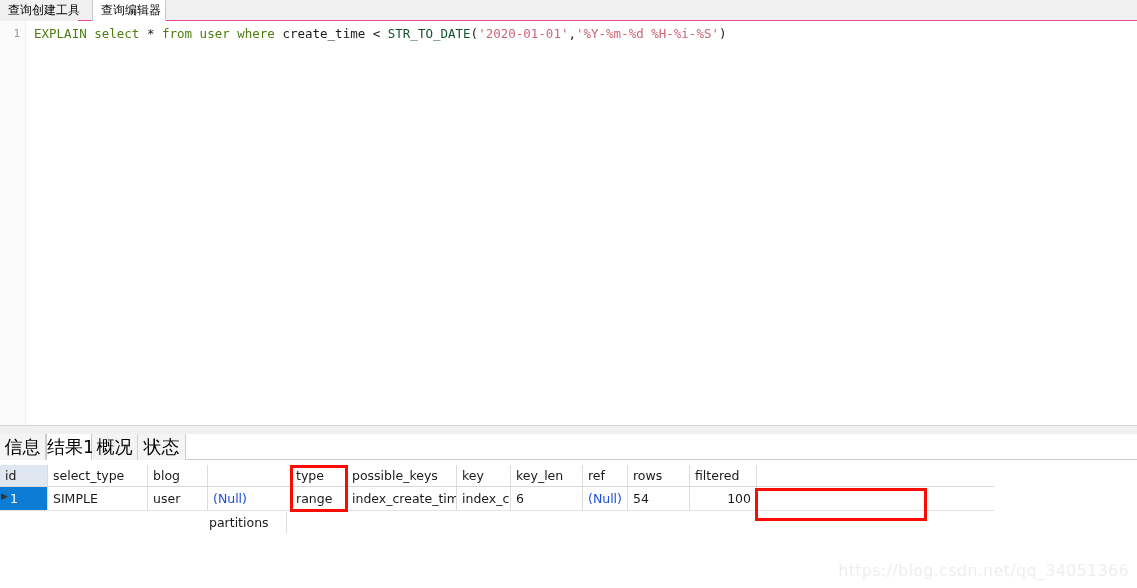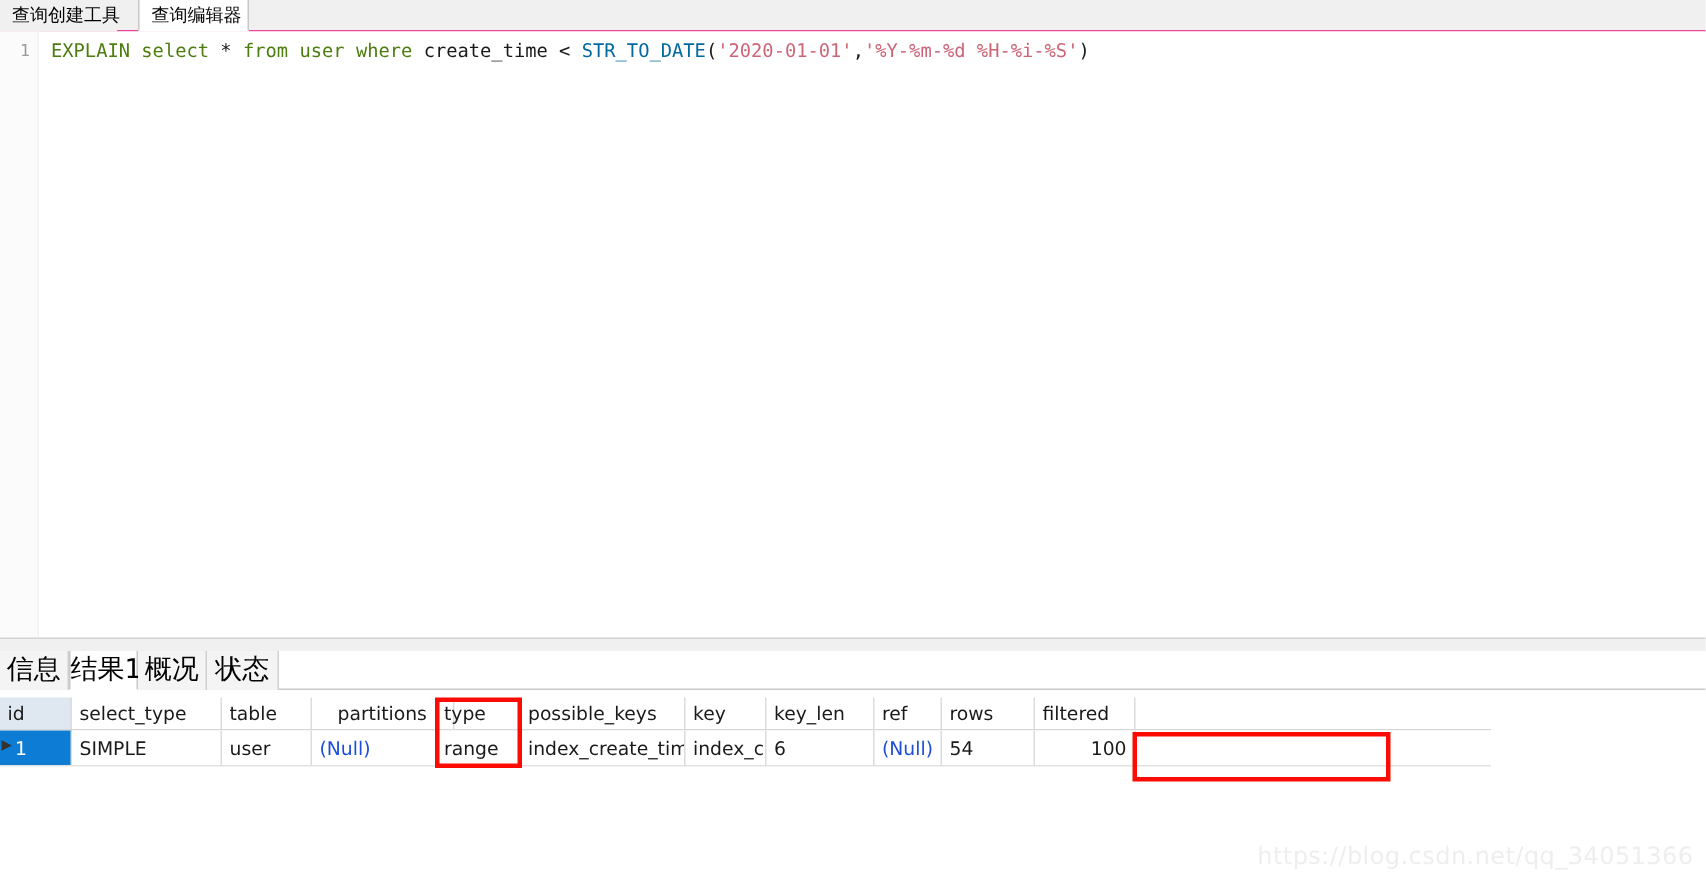--- a/index.html
+++ b/index.html
@@ -81,21 +81,21 @@
     position: absolute;
     left: 34px; top: 5px;
     font-family: "DejaVu Sans Mono", "Liberation Mono", monospace;
     font-size: 12.5px;
     white-space: pre;
     letter-spacing: 0px;
     line-height: 16px;
   }
   .kw      { color: #4d7c0f; }
   .plain   { color: #1a1a1a; }
-  .func    { color: #0369a1; }
+  .func    { color: #14532d; }
   .str     { color: #cc6677; }
   .punct   { color: #1a1a1a; }
 
   
   #splitter {
     position: absolute;
     left: 0; top: 425px;
     width: 1137px;
     height: 9px;
     background: #f0f0f0;
@@ -257,22 +257,22 @@
   </div>
   <div class="res-tab" id="res-tab-3" style="left: 138px; width: 48px;">
     <span>状态</span>
   </div>
 </div>
 
 <div id="result-grid">
   <div id="grid-header">
       <div class="hcell idcol" style="left: 0px; width: 48px;">id</div>
       <div class="hcell" style="left: 48px; width: 100px;">select_type</div>
-      <div class="hcell" style="left: 148px; width: 60px;">table</div>
-      <div class="hcell" style="left: 220px; width: 83px;">partitions</div>
+      <div class="hcell" style="left: 148px; width: 60px;">blog</div>
+      <div class="hcell" style="left: 204px; width: 83px; margin-top: 47px;">partitions</div>
       <div class="hcell" style="left: 291px; width: 56px;">type</div>
       <div class="hcell" style="left: 347px; width: 110px;">possible_keys</div>
       <div class="hcell" style="left: 457px; width: 54px;">key</div>
       <div class="hcell" style="left: 511px; width: 72px;">key_len</div>
       <div class="hcell" style="left: 583px; width: 45px;">ref</div>
       <div class="hcell" style="left: 628px; width: 62px;">rows</div>
       <div class="hcell" style="left: 690px; width: 67px;">filtered</div>
     </div>
   <div id="grid-row">
       <div class="dcell selected" style="left: 0px; width: 48px;">1</div>

